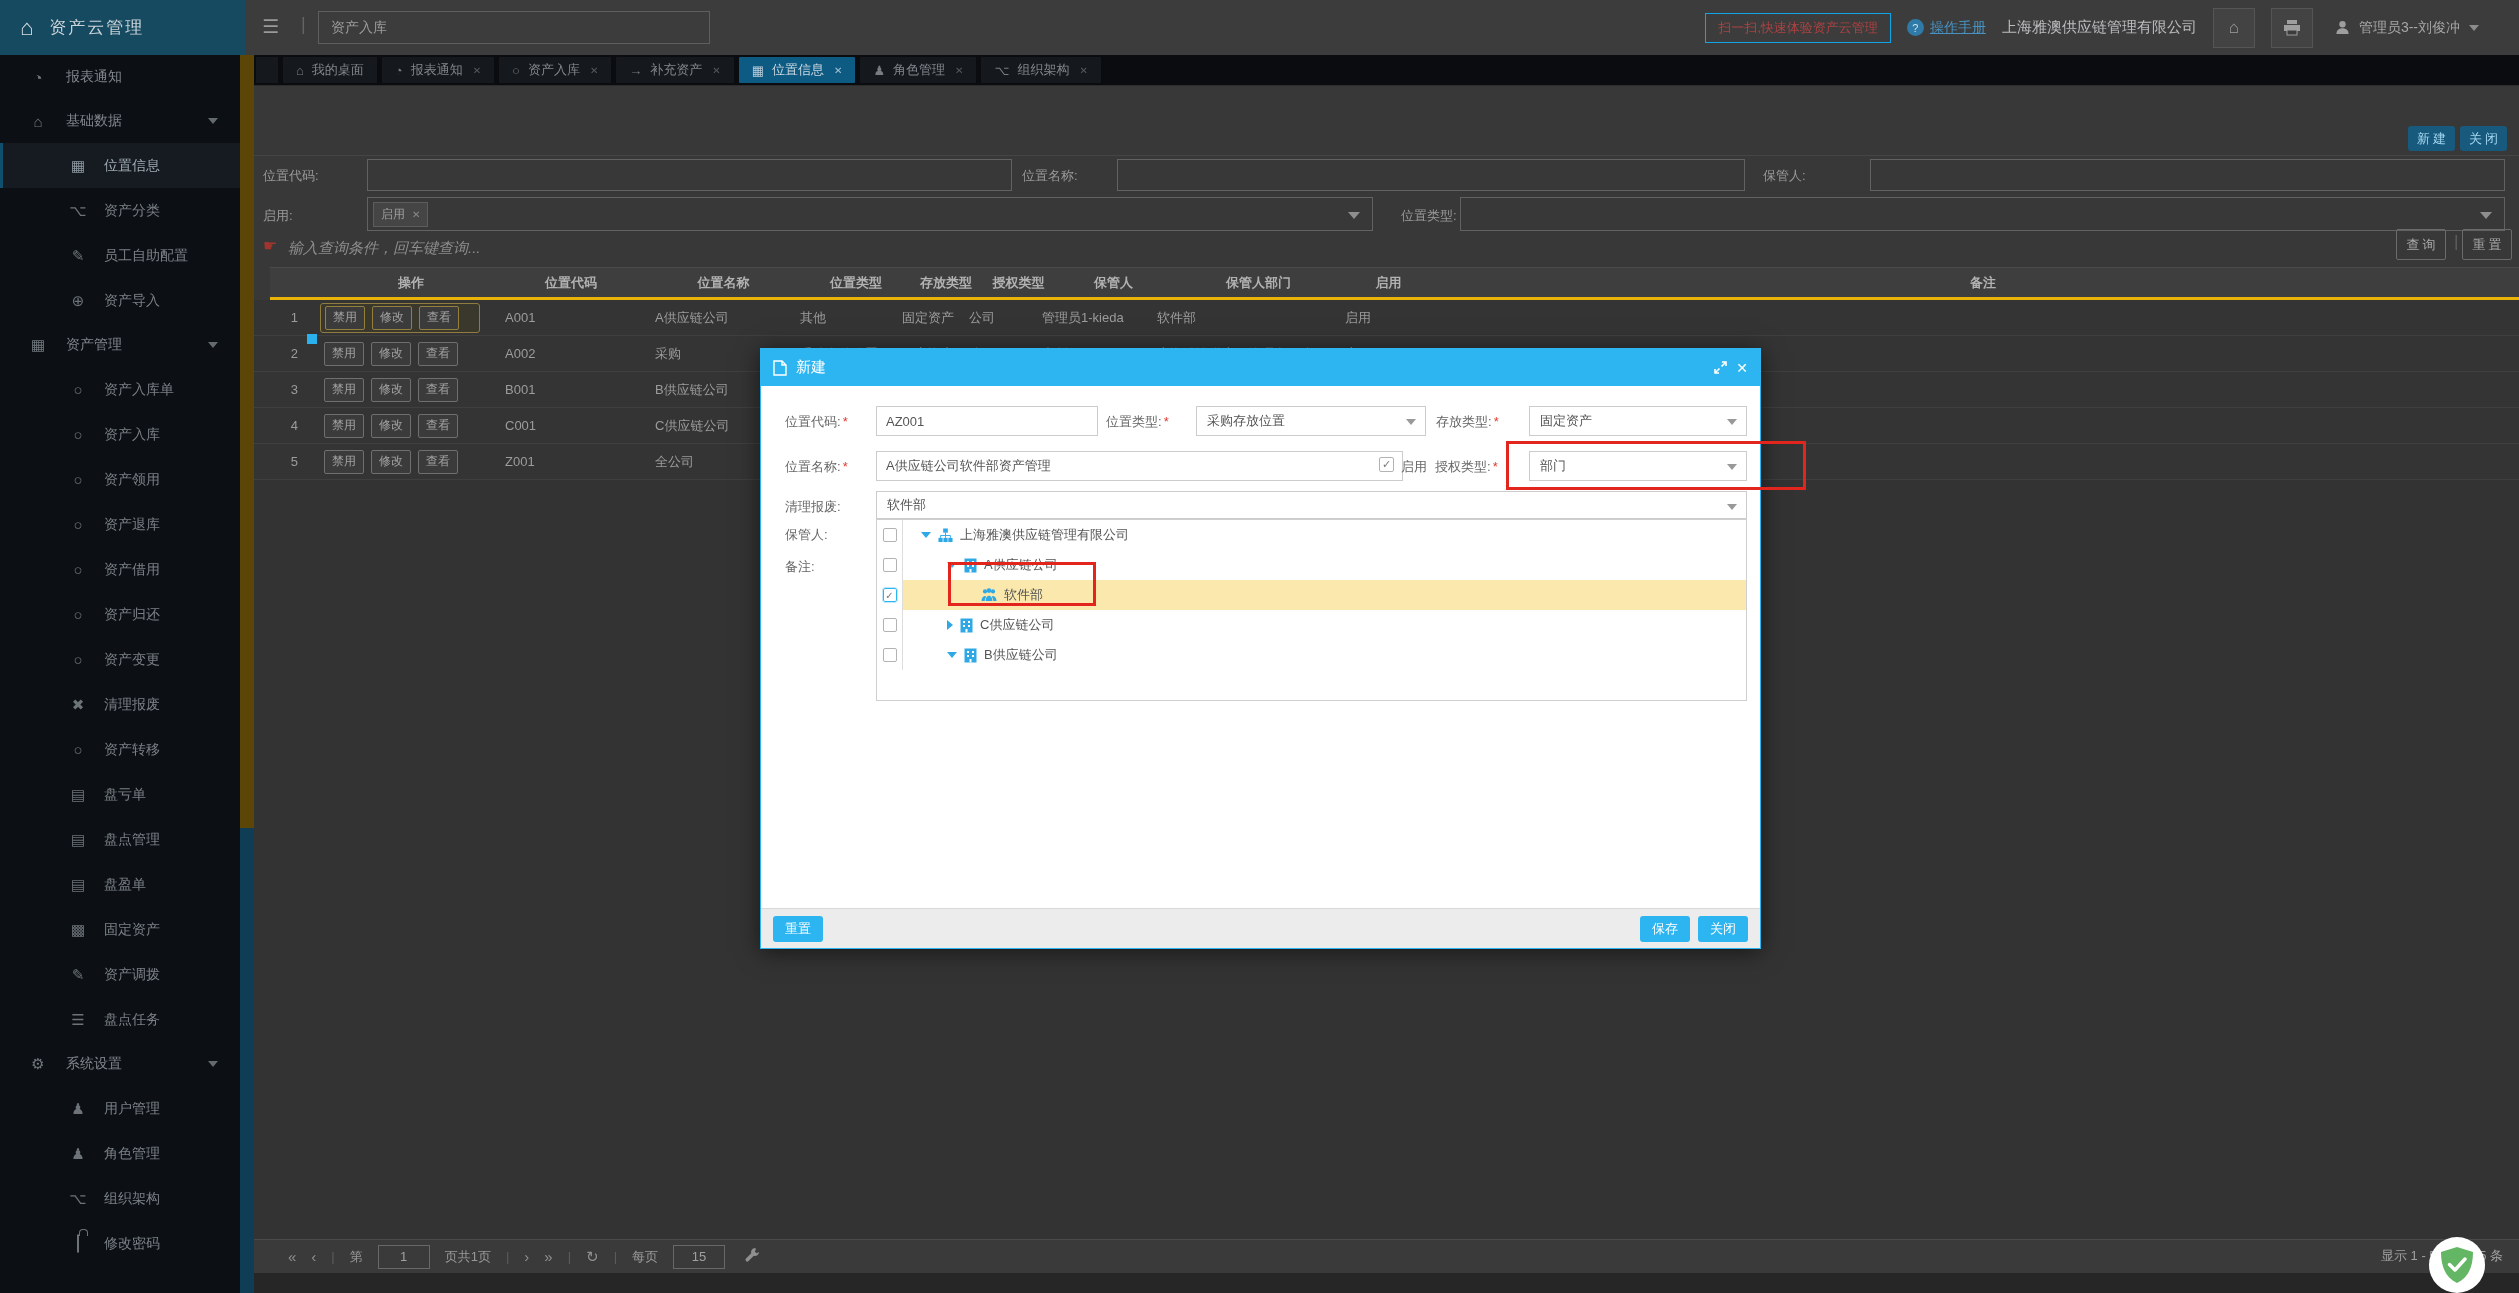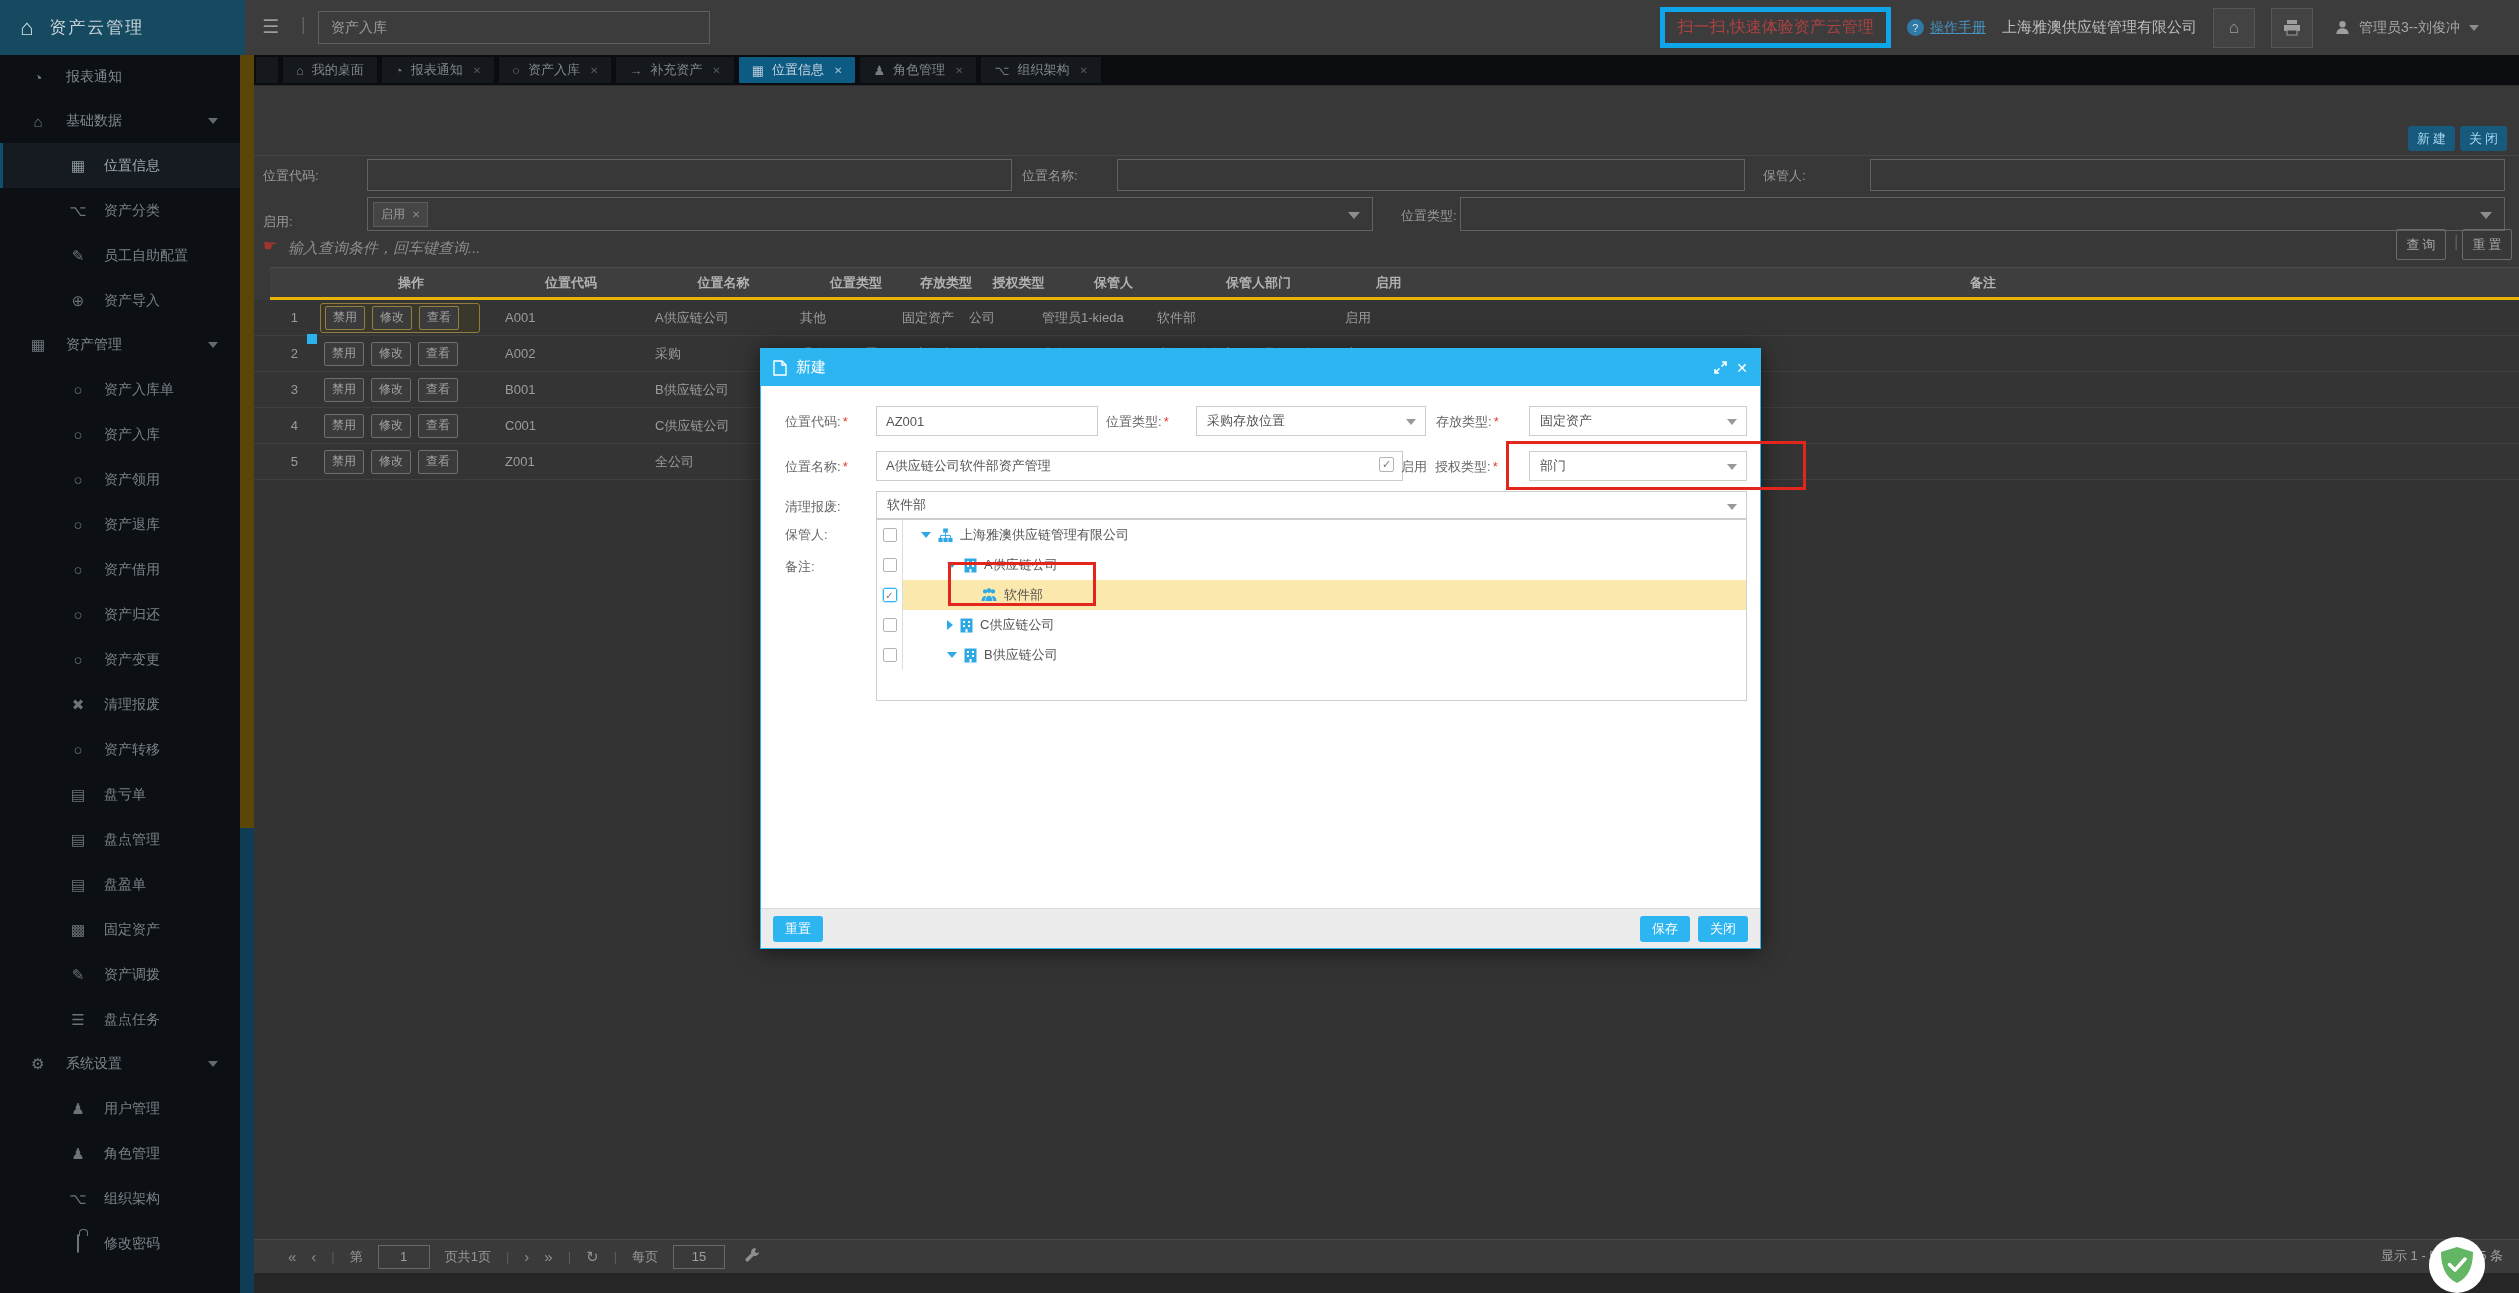--- a/index.html
+++ b/index.html
@@ -12,21 +12,21 @@
   #logo{position:absolute;left:0;top:0;width:245px;height:55px;background:#164a61;
         display:flex;align-items:center;padding-left:20px;gap:14px;color:#ccd4d9;
         font-size:17px;letter-spacing:2px}
   #logo .licon{font-size:22px;color:#d9dee1;line-height:1}
   #hamb{position:absolute;left:262px;top:15px;font-size:19px;color:#9a9a9a;cursor:pointer}
   #tbpipe{position:absolute;left:301px;top:14px;font-size:18px;color:#636363}
   #tbsearch{position:absolute;left:318px;top:11px;width:392px;height:33px;background:transparent;
             border:1px solid #5e5e5e;color:#9d9d9d;padding:0 12px;font-size:14px;outline:none;
             font-family:inherit}
   #tbright{position:absolute;right:34px;top:0;height:55px;display:flex;align-items:center;gap:16px}
-  .scanbox{border:5px solid #0ea5e9;color:#ad4242;padding:5px 12px;font-size:16px;white-space:nowrap}
+  .scanbox{border:1px solid #0ea5e9;color:#ad4242;padding:5px 12px;font-size:13px;white-space:nowrap}
   .manual{display:flex;align-items:center;gap:6px;cursor:pointer}
   .qcirc{width:17px;height:17px;border-radius:50%;background:#2f7aa6;color:#cfe3ef;font-size:11px;
          display:flex;align-items:center;justify-content:center}
   .manual span.mtext{color:#4792c1;font-size:14px;text-decoration:underline}
   .company{color:#bbbcbe;font-size:15px;white-space:nowrap}
   .hbtn{width:42px;height:40px;background:#434343;border:1px solid #555;display:flex;
         align-items:center;justify-content:center;color:#9e9e9e;font-size:17px;cursor:pointer}
   .userbox{display:flex;align-items:center;gap:9px;cursor:pointer;padding:0 6px}
   .userbox .uname{color:#a6a6a6;font-size:14px;white-space:nowrap}
   .cdown{width:0;height:0;border-left:5px solid transparent;border-right:5px solid transparent;
@@ -383,21 +383,21 @@
     <button class="cbtn">关闭</button>
   </div>
 
   <span class="flabel" style="left:9px;top:81px">位置代码:</span>
   <input class="finput" style="left: 113px; top: 73px; width: 645px;">
   <span class="flabel" style="left:768px;top:81px">位置名称:</span>
   <input class="finput" style="left: 863px; top: 73px; width: 628px;">
   <span class="flabel" style="left:1509px;top:81px">保管人:</span>
   <input class="finput" style="left: 1616px; top: 73px; width: 635px;">
 
-  <span class="flabel" style="left:9px;top:127px">启用:</span>
+  <span class="flabel" style="left:9px;top:121px">启用:</span>
   <div class="fselect" style="left:113px;top:111px;width:1006px">
     <span class="ftag">
       <span>启用</span>
       <span class="tagx">✕</span>
     </span>
     <span class="scaret"></span>
   </div>
   <span class="flabel" style="left:1147px;top:121px">位置类型:</span>
   <div class="fselect" style="left:1206px;top:111px;width:1045px">
     <span class="scaret"></span>

